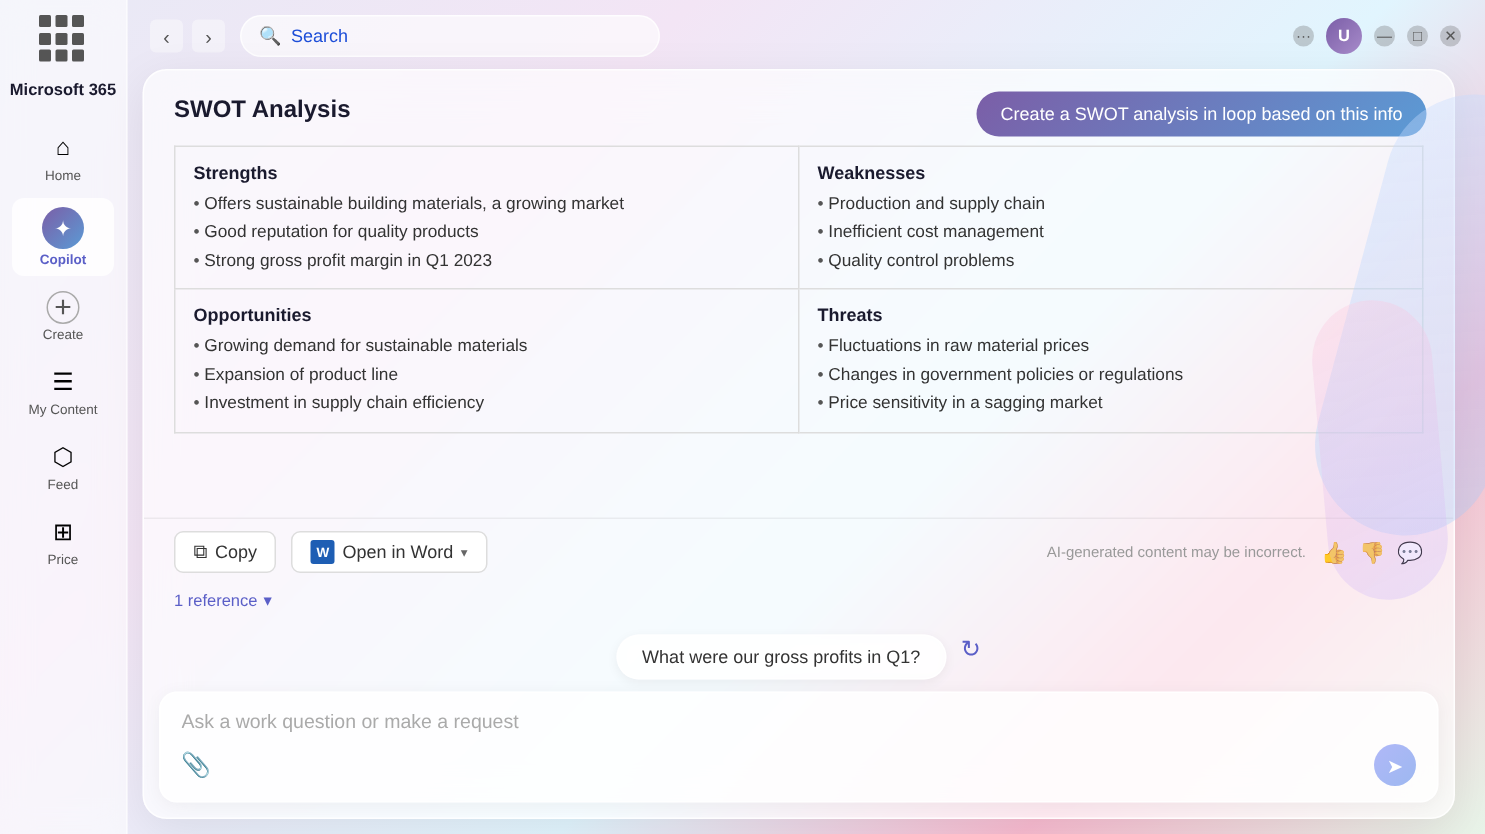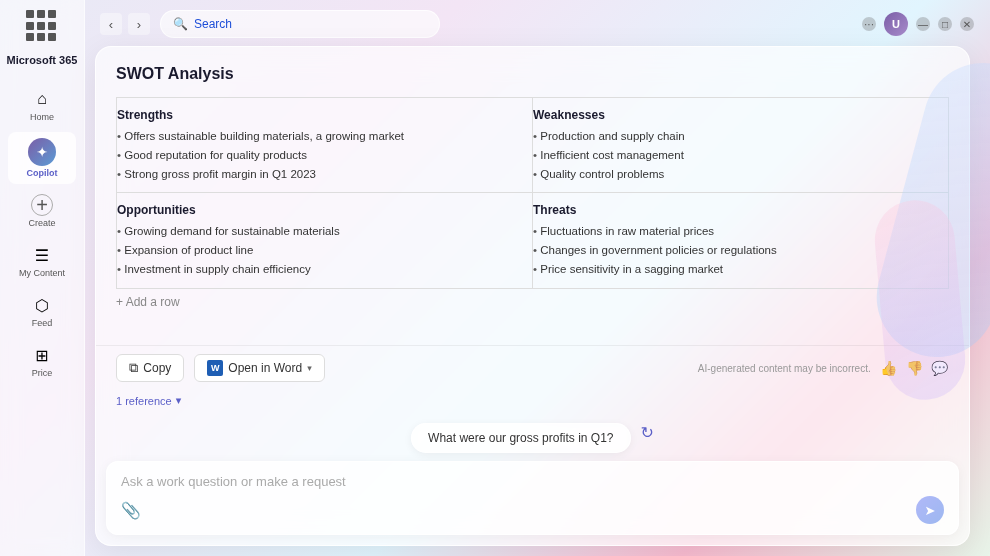--- a/index.html
+++ b/index.html
@@ -199,21 +199,21 @@
     }
 
     
     .swot-table {
       width: 100%;
       border-collapse: collapse;
       font-size: 11.5px;
     }
     .swot-table td {
       vertical-align: top;
-      padding: 10px 0;
+      padding: 10px 12px;
       border: 1px solid #ddd;
       width: 50%;
     }
     .swot-section-title {
       font-weight: 700;
       color: #1a1a2e;
       margin-bottom: 6px;
       font-size: 12px;
     }
     .swot-list {
@@ -453,20 +453,21 @@
         <button class="arrow-btn">›</button>
       </div>
       <div class="search-bar">
         <span style="color:#aaa; font-size:12px;">🔍</span>
         <span class="search-bar-text">Search</span>
       </div>
     </div>
 
     <div class="copilot-panel">
 
+      <button class="swot-button">Create a SWOT analysis in loop based on this info</button>
 
       <div class="swot-content">
         <div class="swot-title">SWOT Analysis</div>
 
         <table class="swot-table">
           <tbody>
               <tr>
 
             <td>
               <div class="swot-section-title">Strengths</div>
@@ -502,21 +503,20 @@
               <ul class="swot-list">
                 <li>Fluctuations in raw material prices</li>
                 <li>Changes in government policies or regulations</li>
                 <li>Price sensitivity in a sagging market</li>
               </ul>
             </td>
           </tr>
         </tbody>
           </table>
 
-        <div class="add-row">+ Add a row</div>
       </div>
 
       <div class="action-bar">
         <button class="copy-btn">
           <span style="font-size:13px;">⧉</span>
           <span>Copy</span>
         </button>
         <button class="open-word-btn">
           <div class="word-icon">W</div>
           <span>Open in Word</span>

